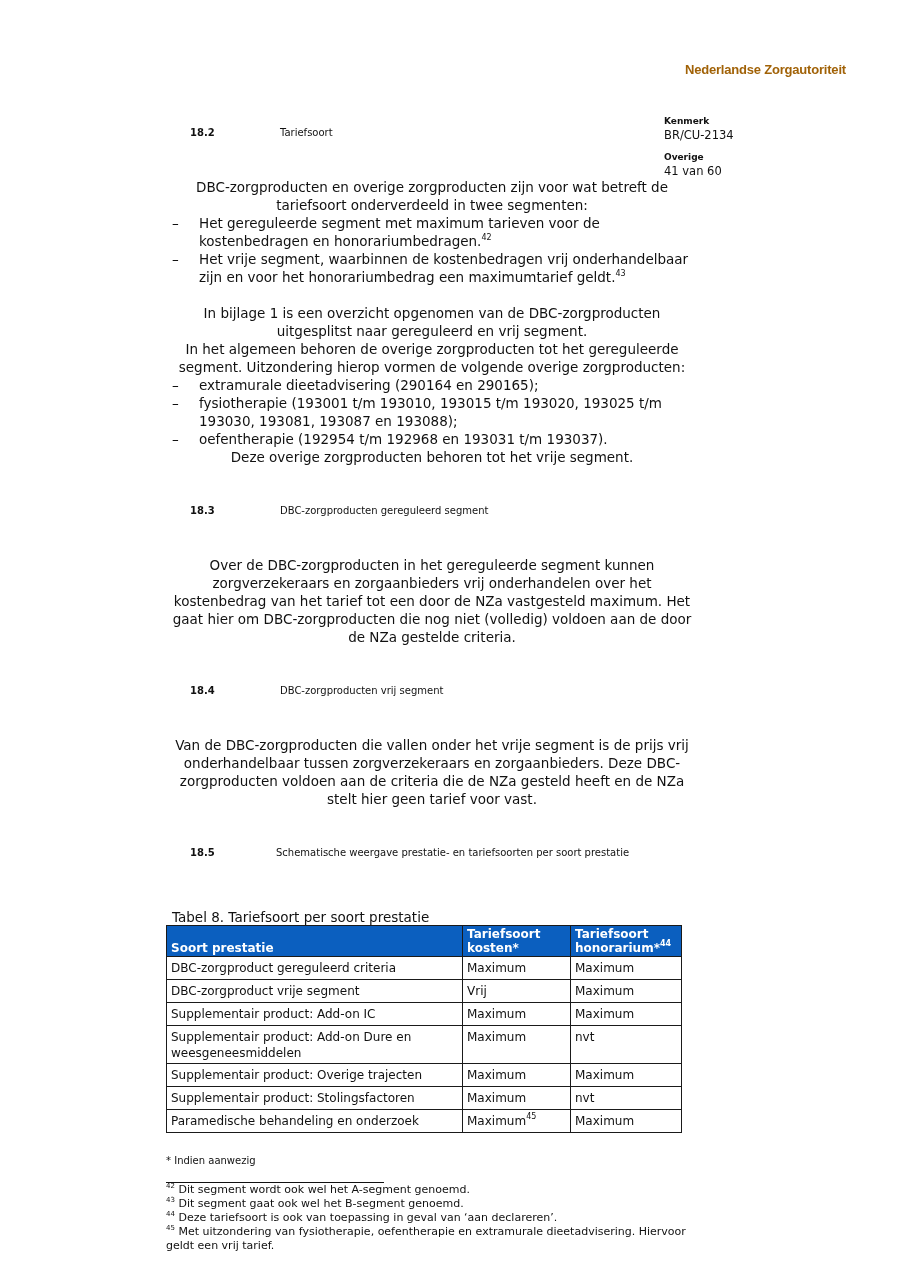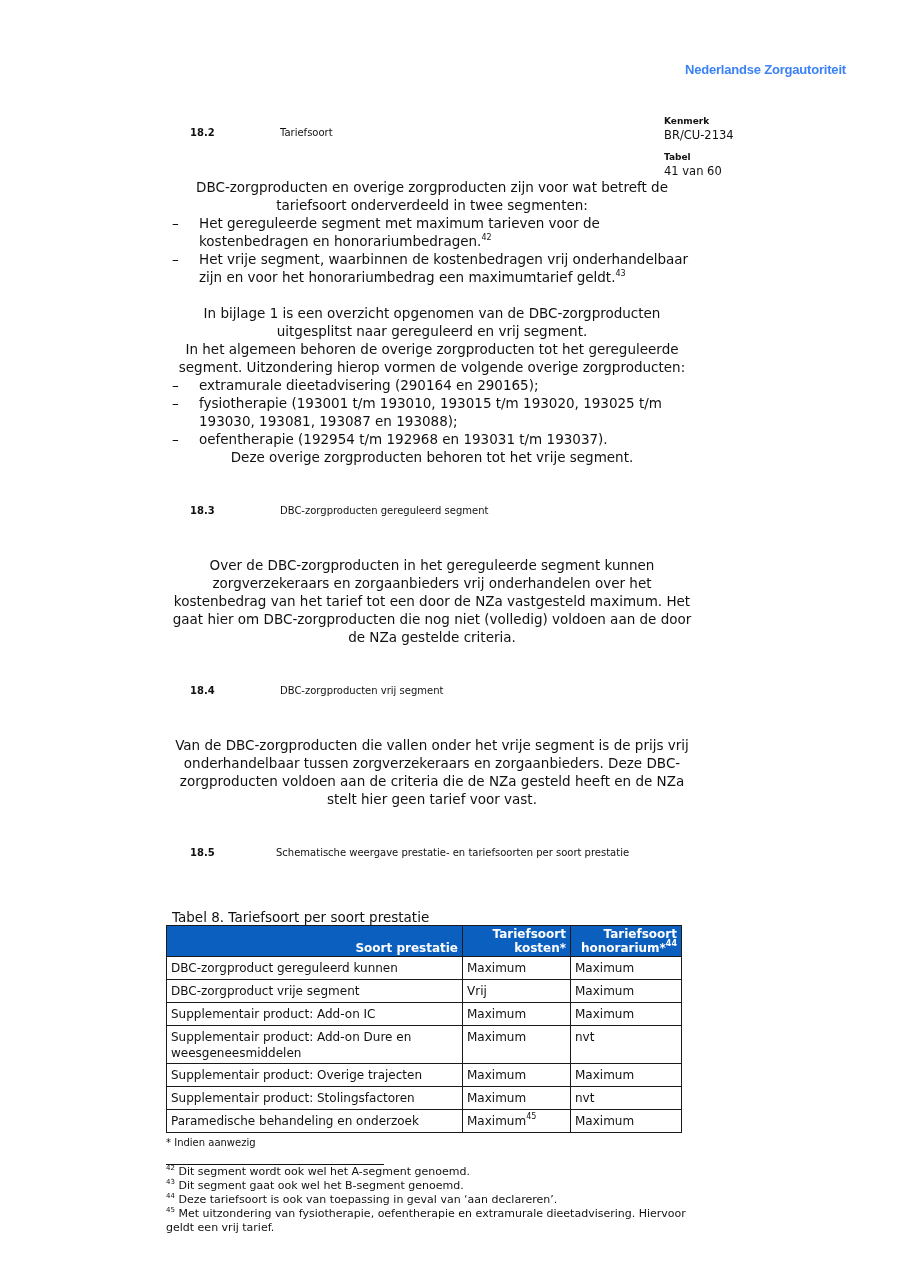--- a/index.html
+++ b/index.html
@@ -1,51 +1,51 @@
 <!DOCTYPE html>
 <html><head>
 <meta charset="utf-8">
 <style>
   html, body { margin: 0; padding: 0; background: #ffffff; }
   body { width: 900px; height: 1273px; position: relative; overflow: hidden;
          font-family: "DejaVu Sans", "Liberation Sans", sans-serif; color: #111; }
   .org { position: absolute; left: 685px; top: 62px; font-family: "Liberation Sans", sans-serif;
-         font-weight: bold; font-size: 13px; color: #3b82f6; letter-spacing: -0.2px; }
+         font-weight: bold; font-size: 13px; color: #a16207; letter-spacing: -0.2px; }
   .meta { position: absolute; left: 664px; font-size: 11.5px; line-height: 14px; }
   .meta .lbl { font-weight: bold; font-size: 9px; }
   .content { position: absolute; left: 172px; top: 106px; width: 520px; font-size: 13.5px; line-height: 18px; }
   .h { display: flex; font-size: 10px; margin: 18px; }
   .h .num { font-weight: bold; width: 90px; flex: none; }
   .h .ttl { flex: 1; }
   p { margin: 0; text-align: center; }
   .gap { height: 18px; }
   .li { display: flex; }
   .li .dash { width: 27px; flex: none; }
   sup { font-size: 8px; vertical-align: 6px; line-height: 0; }
   .caption { font-size: 13.5px; margin-top: 11px; line-height: 16px; }
   table { border-collapse: collapse; width: 516px; font-size: 12px; margin-left: -6px; }
-  th { background: #0b5fbf; color: #fff; text-align: right; font-weight: bold; vertical-align: bottom;
+  th { background: #0b5fbf; color: #fff; text-align: left; font-weight: bold; vertical-align: bottom;
        padding: 1px 4px; line-height: 14px; border: 1.5px solid #1a1a1a; }
   td { border: 1.5px solid #1a1a1a; padding: 3px 4px 2px 4px; vertical-align: top; line-height: 16px; height: 17px; }
   .c1 { width: 287px; } .c2 { width: 99px; }
-  .note { font-size: 10px; margin: 1px 0 0 -6px; }
+  .note { font-size: 10px; margin: 19px 0 0 -6px; }
   .fnrule { width: 218px; border-top: 1.3px solid #111; margin: 12px 0 0 -6px; }
   .fn { font-size: 11px; line-height: 14px; margin-left: -6px; }
   .fn sup { font-size: 7px; vertical-align: 5px; }
 </style>
 </head>
 <body>
 
 <div class="org">Nederlandse Zorgautoriteit</div>
 <div class="meta" style="top:114px;">
   <div class="lbl">Kenmerk</div>
   <div>BR/CU-2134</div>
 </div>
 <div class="meta" style="top:150px;">
-  <div class="lbl">Tabel</div>
+  <div class="lbl">Overige</div>
   <div>41 van 60</div>
 </div>
 
 <div class="content">
   <div class="h">
     <span class="num">18.2</span>
     <span class="ttl">Tariefsoort</span>
   </div>
   <div class="gap"></div>
   <p>DBC-zorgproducten en overige zorgproducten zijn voor wat betreft de tariefsoort onderverdeeld in twee segmenten:</p>
@@ -101,21 +101,21 @@
   <table>
     <thead>
       <tr>
         <th class="c1">Soort prestatie</th>
         <th class="c2">Tariefsoort kosten*</th>
         <th><span>Tariefsoort honorarium*</span><sup>44</sup></th>
       </tr>
     </thead>
     <tbody id="tbody">
         <tr>
-          <td class="c1"><span>DBC-zorgproduct gereguleerd kunnen</span></td>
+          <td class="c1"><span>DBC-zorgproduct gereguleerd criteria</span></td>
           <td class="c2"><span>Maximum</span></td>
           <td><span>Maximum</span></td>
         </tr>
         <tr>
           <td class="c1"><span>DBC-zorgproduct vrije segment</span></td>
           <td class="c2"><span>Vrij</span></td>
           <td><span>Maximum</span></td>
         </tr>
         <tr>
           <td class="c1"><span>Supplementair product: Add-on IC</span></td>

